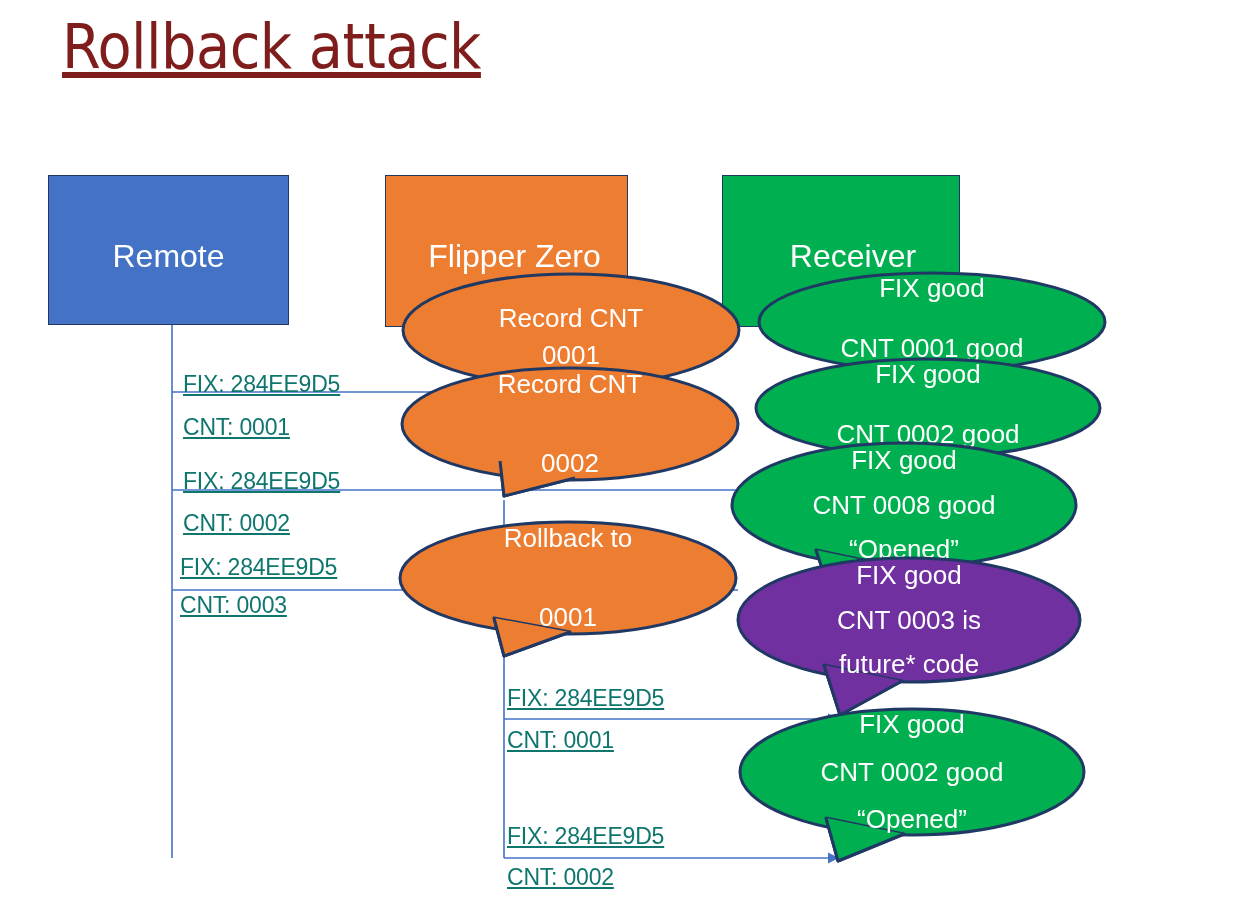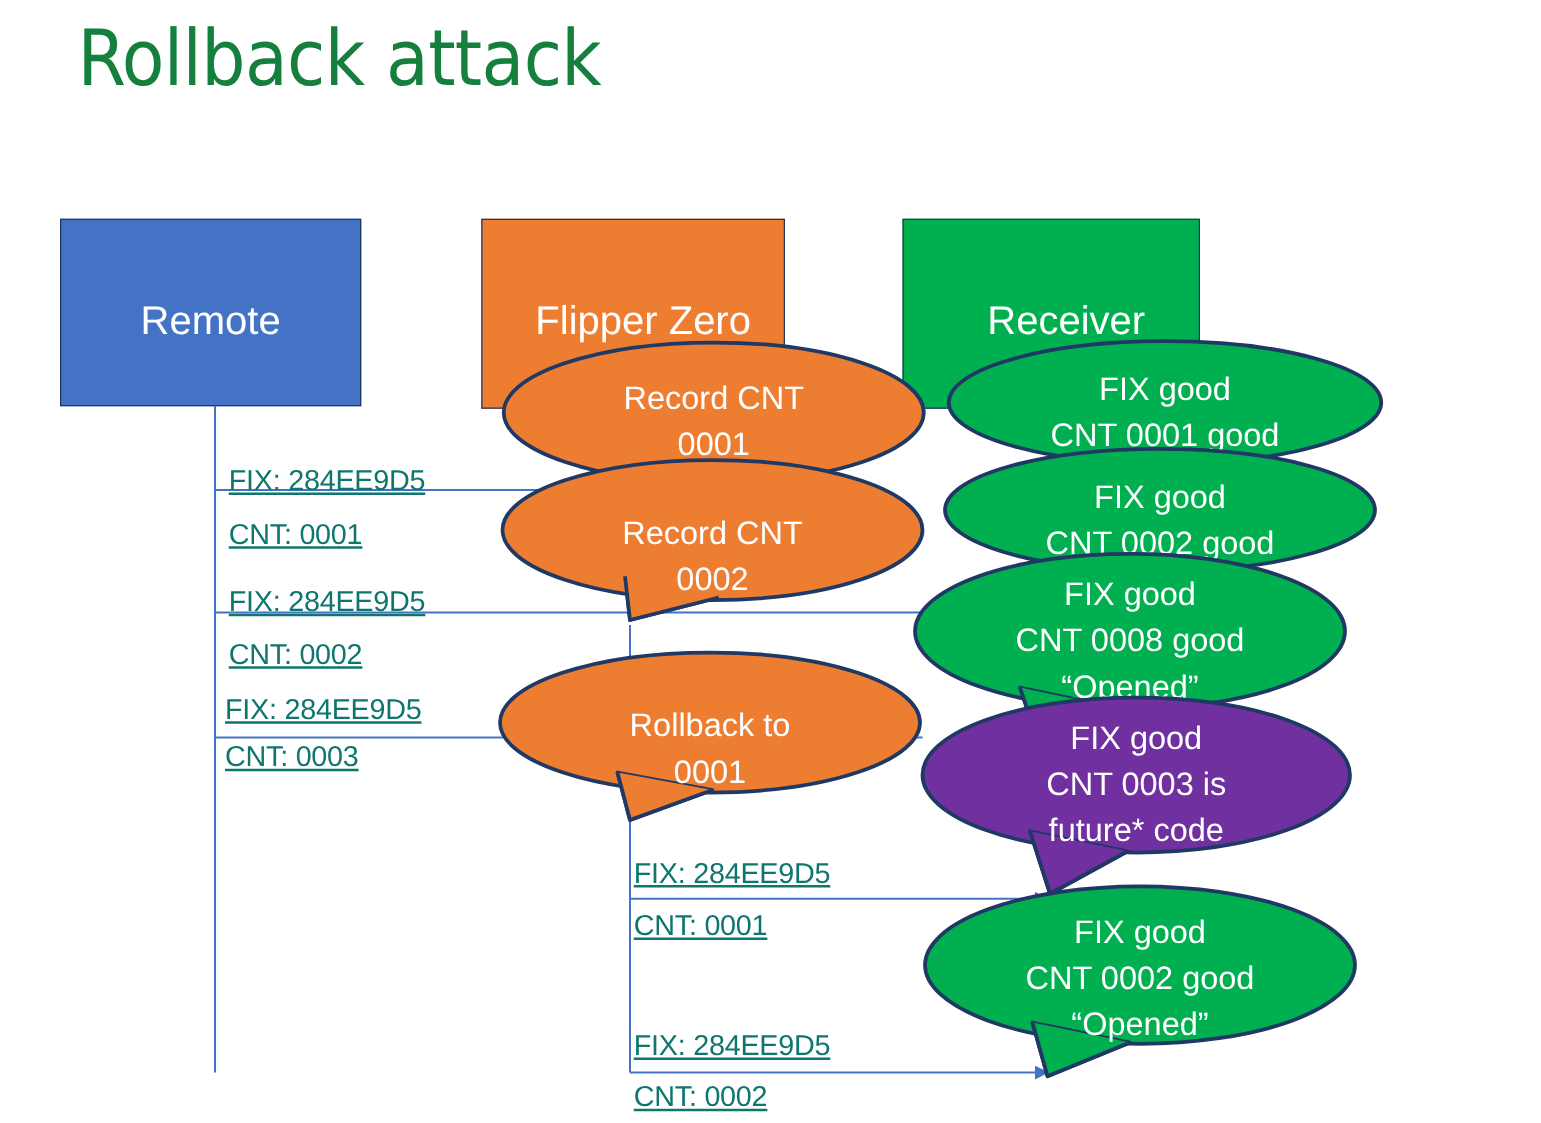--- a/index.html
+++ b/index.html
@@ -15,23 +15,24 @@
     background: #ffffff;
   }
 
   
   .title {
     position: absolute;
     left: 62px; top: 10px;
     font-size: 62px;
     font-weight: 300;
     letter-spacing: -0.5px;
-    color: #15803d;
+    color: #7f1d1d;
     font-family: "DejaVu Sans Condensed", "Liberation Sans", sans-serif;
     white-space: nowrap;
+    text-decoration: underline;
   }
 
   
   #lines {
     position: absolute;
     left: 0; top: 0;
     width: 1233px; height: 898px;
     pointer-events: none;
   }
 
@@ -52,21 +53,21 @@
   
   .bubble { position: absolute; }
   .bubble svg { position: absolute; left: 0; top: 0; overflow: visible; }
   .bubble .btext {
     position: absolute;
     left: 0; top: 0;
     width: 100%; height: 100%;
     display: flex;
     flex-direction: column;
     align-items: center;
-    justify-content: flex-end;
+    justify-content: space-between;
     color: #ffffff;
     font-size: 26px;
     line-height: 1.42;
     text-align: center;
     white-space: nowrap;
   }
   .bubble .btext.clip-bottom { justify-content: flex-start; padding-top: 28px; }
 
   
   .msg {

